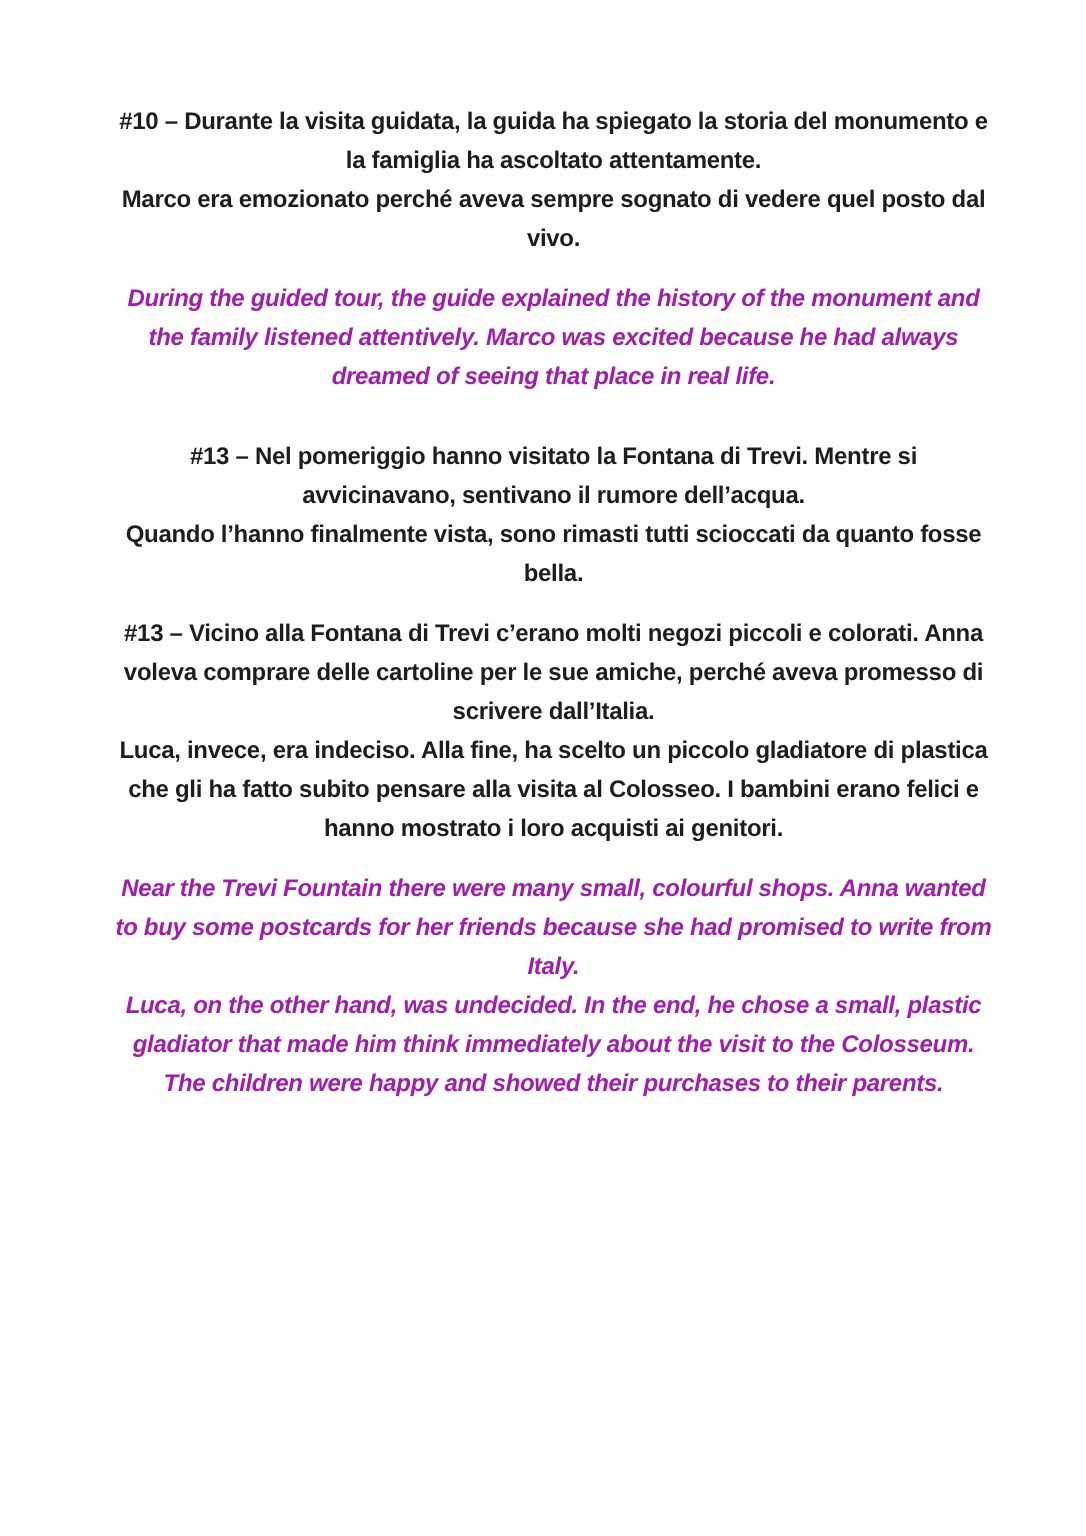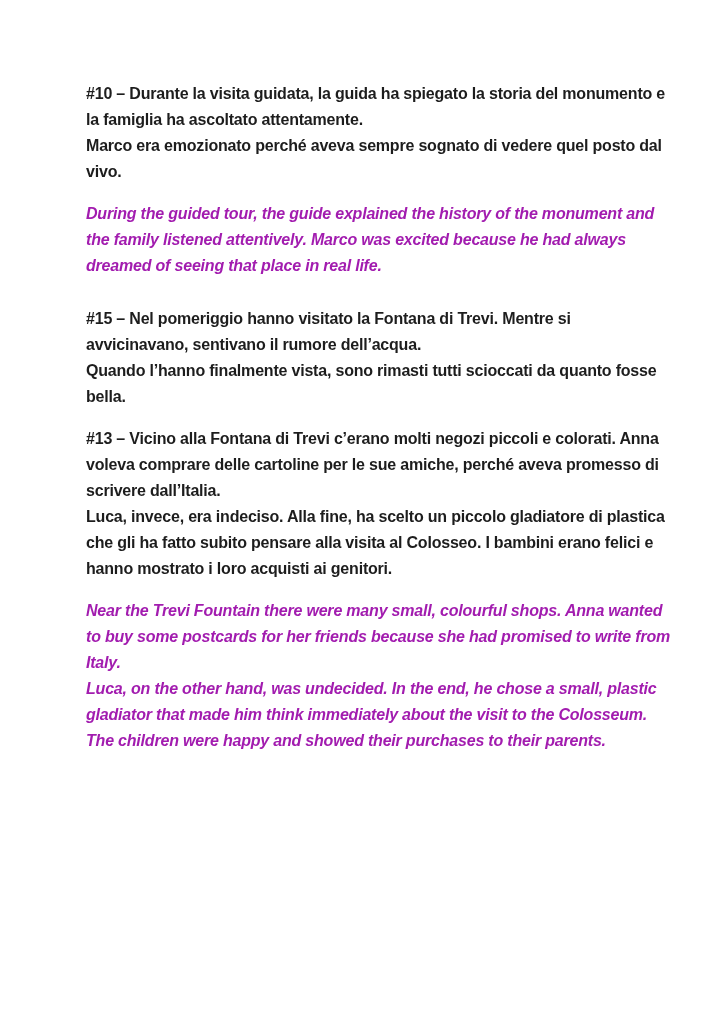--- a/index.html
+++ b/index.html
@@ -22,21 +22,22 @@
   }
   .entry {
     margin: 0;
   }
   .paragraph {
     width: 590px;
     font-size: 16px;
     line-height: 26px;
     letter-spacing: -0.2px;
     white-space: pre-line;
-    margin: 16px;
+    margin: 4px;
+    text-align: center;
   }
   .italian {
     font-weight: 700;
     color: #1d1d1d;
     margin-bottom: 14px;
   }
   .english {
     font-style: italic;
     font-weight: 700;
     color: #a21caf;
@@ -48,21 +49,21 @@
 
 <main class="page">
 
   <section class="entry">
     <p class="paragraph italian">#10 – Durante la visita guidata, la guida ha spiegato la storia del monumento e la famiglia ha ascoltato attentamente.
 Marco era emozionato perché aveva sempre sognato di vedere quel posto dal vivo.</p>
     <p class="paragraph english">During the guided tour, the guide explained the history of the monument and the family listened attentively. Marco was excited because he had always dreamed of seeing that place in real life.</p>
   </section>
 
   <section class="entry">
-    <p class="paragraph italian">#15 – Nel pomeriggio hanno visitato la Fontana di Trevi. Mentre si avvicinavano, sentivano il rumore dell’acqua.
+    <p class="paragraph italian">#13 – Nel pomeriggio hanno visitato la Fontana di Trevi. Mentre si avvicinavano, sentivano il rumore dell’acqua.
 Quando l’hanno finalmente vista, sono rimasti tutti scioccati da quanto fosse bella.</p>
   </section>
 
   <section class="entry">
   </section>
 
   <section class="entry">
     <p class="paragraph italian">#13 – Vicino alla Fontana di Trevi c’erano molti negozi piccoli e colorati. Anna voleva comprare delle cartoline per le sue amiche, perché aveva promesso di scrivere dall’Italia.
 Luca, invece, era indeciso. Alla fine, ha scelto un piccolo gladiatore di plastica che gli ha fatto subito pensare alla visita al Colosseo. I bambini erano felici e hanno mostrato i loro acquisti ai genitori.</p>
     <p class="paragraph english">Near the Trevi Fountain there were many small, colourful shops. Anna wanted to buy some postcards for her friends because she had promised to write from Italy.

